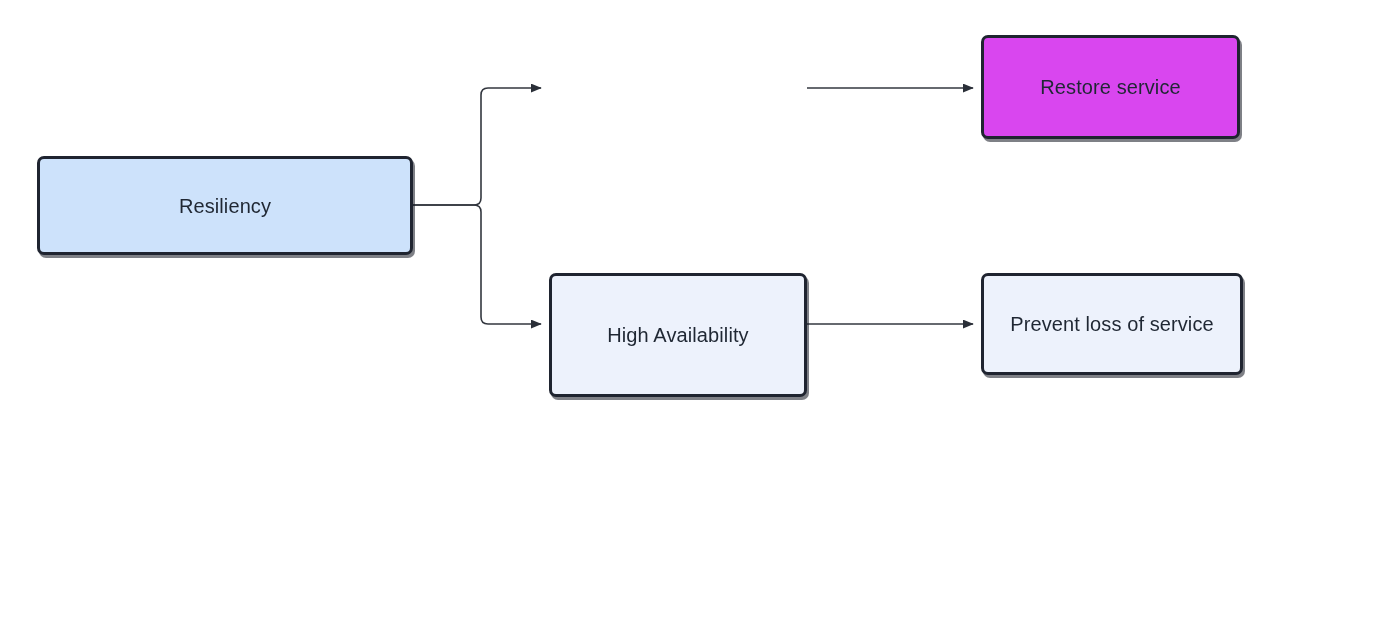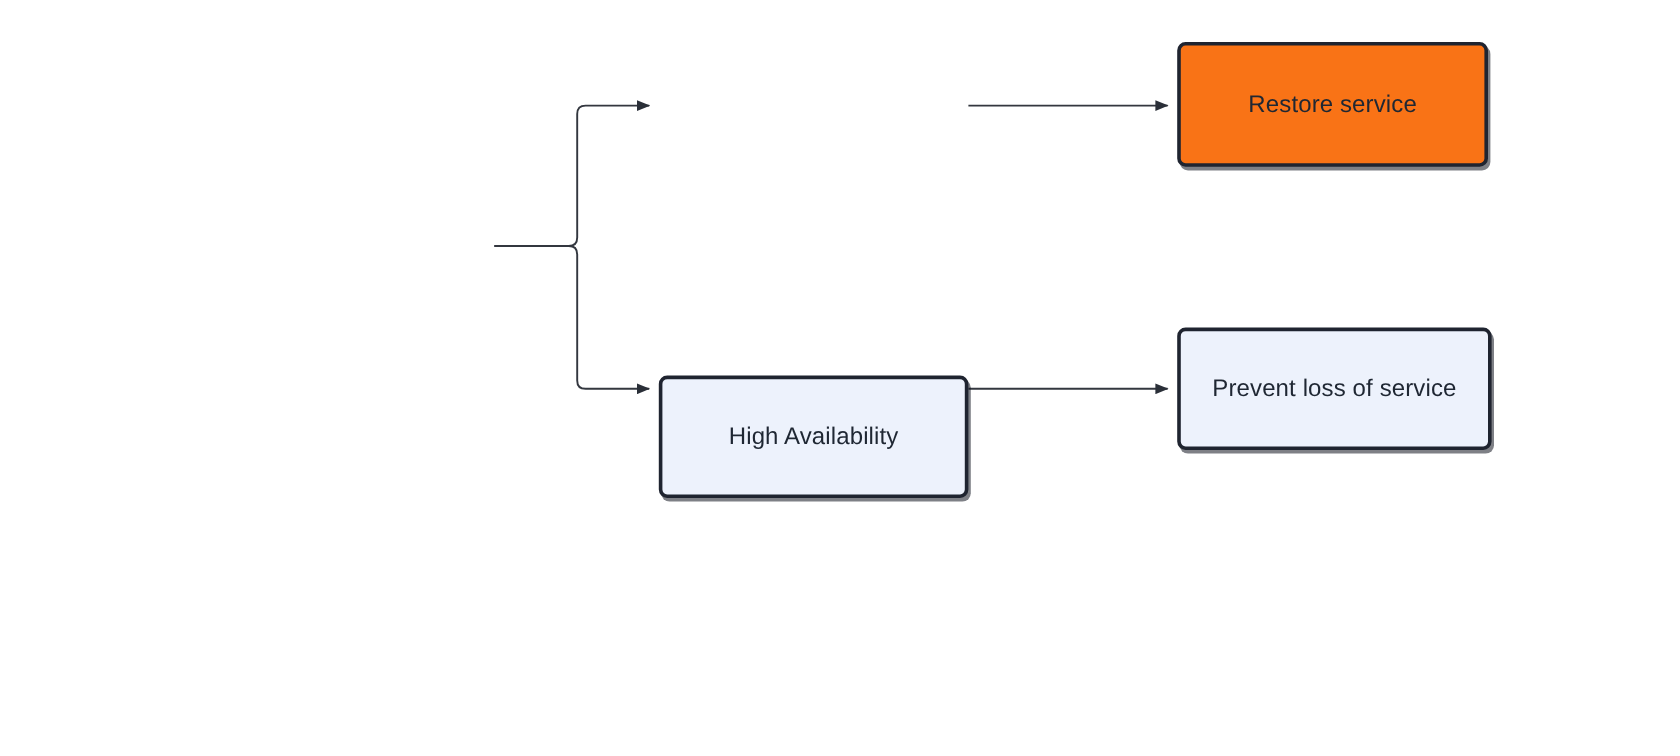--- a/index.html
+++ b/index.html
@@ -43,21 +43,21 @@
     box-shadow: 2px 3px 0 rgba(20, 24, 34, 0.55);
     padding: 4px 10px;
   }
   .node .node-label {
     display: block;
     white-space: nowrap;
   }
   
   #node-resiliency      { left: 37px;  top: 156px; width: 376px; height: 99px; }
   #node-disaster-recovery { left: 549px; top: 35px;  width: 258px; height: 104px; }
-  #node-high-availability { left: 549px; top: 273px; width: 258px; height: 102px; margin-top: 40px; }
+  #node-high-availability { left: 549px; top: 273px; width: 258px; height: 124px; }
   #node-restore-service   { left: 981px; top: 35px;  width: 259px; height: 104px; }
   #node-prevent-loss      { left: 981px; top: 273px; width: 262px; height: 102px; }
 </style>
 </head>
 <body>
 
 <div id="canvas">
 
   <svg id="edge-layer" viewBox="0 0 1400 630" width="1400" height="630" xmlns="http://www.w3.org/2000/svg">
     <defs>
@@ -68,27 +68,30 @@
 
     <path d="M 412 205 L 474 205 Q 481 205 481 198 L 481 95 Q 481 88 488 88 L 541 88" fill="none" stroke="#33373f" stroke-width="1.6" marker-end="url(#arrowhead)"></path>
 
     <path d="M 412 205 L 474 205 Q 481 205 481 212 L 481 317 Q 481 324 488 324 L 541 324" fill="none" stroke="#33373f" stroke-width="1.6" marker-end="url(#arrowhead)"></path>
 
     <path d="M 807 88 L 973 88" fill="none" stroke="#33373f" stroke-width="1.6" marker-end="url(#arrowhead)"></path>
 
     <path d="M 807 324 L 973 324" fill="none" stroke="#33373f" stroke-width="1.6" marker-end="url(#arrowhead)"></path>
   </svg>
 
+  <div class="node" id="node-resiliency" style="background:#cde2fb;">
+    <span class="node-label">Resiliency</span>
+  </div>
 
 
   <div class="node" id="node-high-availability" style="background:#edf2fc;">
     <span class="node-label">High Availability</span>
   </div>
 
-  <div class="node" id="node-restore-service" style="background:#f97316;">
+  <div class="node" id="node-restore-service" style="background:#d946ef;">
     <span class="node-label">Restore service</span>
   </div>
 
   <div class="node" id="node-prevent-loss" style="background:#edf2fc;">
     <span class="node-label">Prevent loss of service</span>
   </div>
 
 </div>
 
 </body></html>

